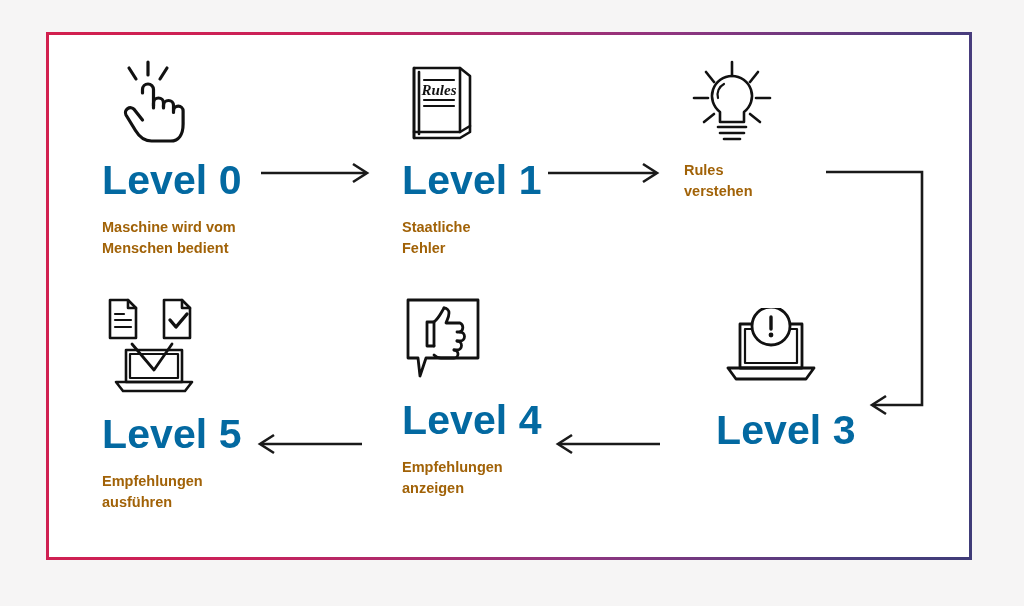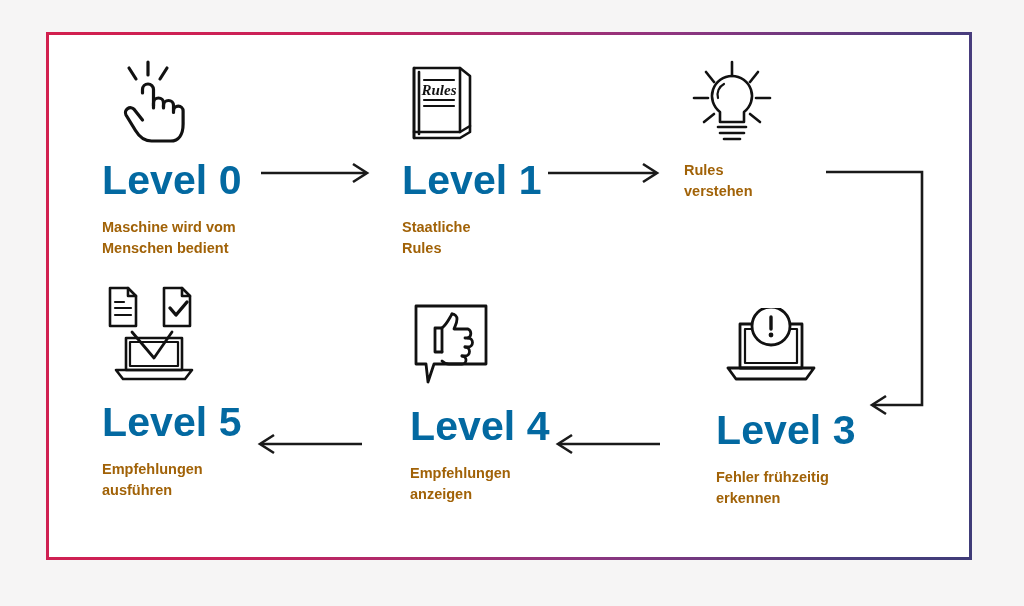--- a/index.html
+++ b/index.html
@@ -50,22 +50,22 @@
     height: 528px;
   }
 
   .cell {
     position: absolute;
     width: 290px;
   }
   .cell.c0 { left: 56px;  top: 26px; }
   .cell.c1 { left: 356px; top: 26px; }
   .cell.c2 { left: 638px; top: 26px; }
-  .cell.c5 { left: 56px;  top: 268px; }
-  .cell.c4 { left: 356px; top: 272px; margin-left: 8px; }
+  .cell.c5 { left: 56px;  top: 280px; }
+  .cell.c4 { left: 356px; top: 266px; }
   .cell.c3 { left: 670px; top: 276px; }
 
   .icon-wrap {
     height: 86px;
     display: flex;
     align-items: flex-end;
   }
   .icon-wrap svg { display: block; }
 
   .level-title {
@@ -140,21 +140,21 @@
           <path d="M12 6 V76"></path>
           <path d="M17 10 V72"></path>
           <line x1="22" y1="18" x2="52" y2="18" stroke-width="2.2"></line>
           <line x1="22" y1="38" x2="52" y2="38" stroke-width="2.2"></line>
           <line x1="22" y1="44" x2="52" y2="44" stroke-width="2.2"></line>
           <text x="37" y="33" font-family="Liberation Serif, serif" font-size="15" font-style="italic" font-weight="700" fill="#111" stroke="none" text-anchor="middle">Rules</text>
         </svg>
       </div>
       <div class="level-title">Level 1</div>
       <div class="level-caption">Staatliche
-Rules</div>
+Fehler</div>
     </div>
 
     <div class="cell c2">
       <div class="icon-wrap">
         <svg width="96" height="84" viewBox="0 0 96 84" fill="none" stroke="#111" stroke-width="2.6" stroke-linecap="round" stroke-linejoin="round">
           <line x1="48" y1="2" x2="48" y2="16"></line>
           <line x1="22" y1="12" x2="30" y2="22"></line>
           <line x1="74" y1="12" x2="66" y2="22"></line>
           <line x1="10" y1="38" x2="24" y2="38"></line>
           <line x1="86" y1="38" x2="72" y2="38"></line>
@@ -215,22 +215,20 @@
         <svg width="110" height="86" viewBox="0 0 110 86" fill="none" stroke="#111" stroke-width="2.8" stroke-linecap="round" stroke-linejoin="round">
           <path d="M24 16 h62 v44 H24 Z"></path>
           <path d="M29 21 h52 v34 H29 Z" stroke-width="2.2"></path>
           <path d="M12 60 h86 l-8 11 H20 Z"></path>
           <circle cx="55" cy="18" r="19" fill="#fff"></circle>
           <path d="M55 9 v12" stroke-width="3.4"></path>
           <circle cx="55" cy="27" r="2.4" fill="#111" stroke="none"></circle>
         </svg>
       </div>
       <div class="level-title">Level 3</div>
-      <div class="level-caption">Fehler frühzeitig
-erkennen</div>
     </div>
 
   </div>
 
   <svg class="arrows" viewBox="0 0 1024 606">
     <g fill="none" stroke="#1a1a1a" stroke-width="2.4" stroke-linecap="butt" stroke-linejoin="miter">
 
       <g>
         <line x1="261" y1="173" x2="366" y2="173"></line>
         <polyline points="353,164 367,173 353,182" stroke-width="2.6" fill="none"></polyline>

